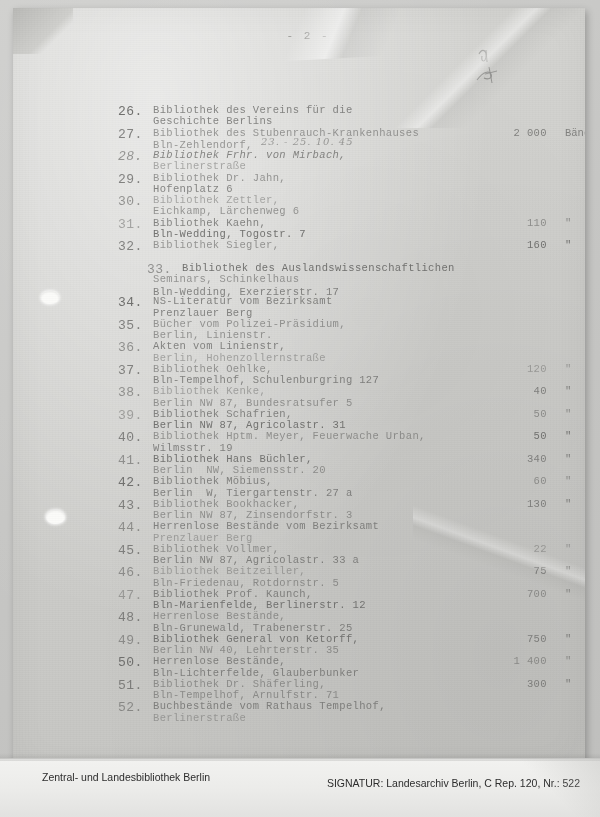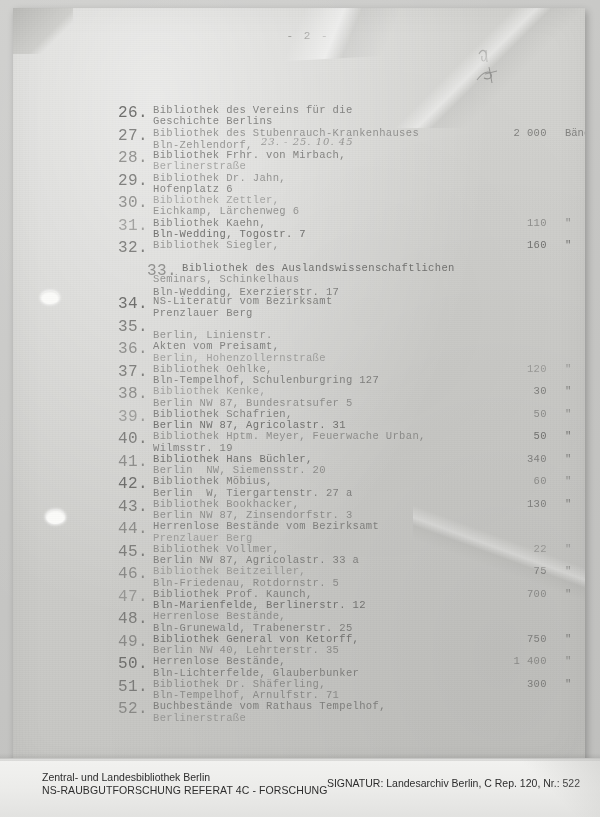--- a/index.html
+++ b/index.html
@@ -68,22 +68,22 @@
     color:#6e6e6c;
     -webkit-font-smoothing:none;
   }
   .pagenum{
     position:absolute;left:225px;top:22px;width:140px;text-align:center;
     font-size:11px;letter-spacing:2px;color:#8b8b88;
   }
 
   .row{position:absolute;left:0;right:0;height:11.2px;}
   .num{
-    position:absolute;left:105px;width:26px;text-align:right;
-    font-size:16px;letter-spacing:.4px;color:#6a6a68;
+    position:absolute;left:105px;width:26px;
+    font-size:13px;letter-spacing:.4px;color:#6a6a68;
   }
   .txt{
     position:absolute;left:140px;
     font-size:10.5px;letter-spacing:.35px;white-space:pre;color:#6d6d6b;
   }
   .txt.indent{left:140px;}
   .qty{
     position:absolute;left:484px;width:50px;text-align:right;
     font-size:10.5px;letter-spacing:.4px;color:#6d6d6b;
   }
@@ -154,21 +154,21 @@
           </div>
           <div class="row" style="top: 118.5px;">
             <div class="num f2">27.</div>
             <div class="txt f3">Bibliothek des Stubenrauch-Krankenhauses</div>
             <div class="qty f2">2 000</div>
             <div class="unit f2">Bände</div>
           </div>
           <div class="row" style="top: 131px;">
             <div class="txt indent f3">Bln-Zehlendorf,</div>
           </div>
-          <div class="row" style="top: 141px;">
+          <div class="row" style="top: 141px; font-style: italic;">
             <div class="num f3">28.</div>
             <div class="txt f2">Bibliothek Frhr. von Mirbach,</div>
           </div>
           <div class="row" style="top: 152.25px;">
             <div class="txt indent f4">Berlinerstraße</div>
           </div>
           <div class="row" style="top: 163.5px;">
             <div class="num f2">29.</div>
             <div class="txt f3">Bibliothek Dr. Jahn,</div>
           </div>
@@ -209,44 +209,45 @@
           </div>
           <div class="row" style="top: 287.25px;">
             <div class="num f1">34.</div>
             <div class="txt f2">NS-Literatur vom Bezirksamt</div>
           </div>
           <div class="row" style="top: 298.5px;">
             <div class="txt indent f2">Prenzlauer Berg</div>
           </div>
           <div class="row" style="top: 309.75px;">
             <div class="num f2">35.</div>
+            <div class="txt f3">Bücher vom Polizei-Präsidium,</div>
           </div>
           <div class="row" style="top: 321px;">
             <div class="txt indent f3">Berlin, Linienstr.</div>
           </div>
           <div class="row" style="top: 332.25px;">
             <div class="num f3">36.</div>
-            <div class="txt f2">Akten vom Preisamt,</div>
+            <div class="txt f2">Akten vom Linienstr,</div>
           </div>
           <div class="row" style="top: 343.5px;">
             <div class="txt indent f4">Berlin, Hohenzollernstraße</div>
           </div>
           <div class="row" style="top: 354.75px;">
             <div class="num f2">37.</div>
             <div class="txt f3">Bibliothek Oehlke,</div>
             <div class="qty f4">120</div>
             <div class="unit f4">"</div>
           </div>
           <div class="row" style="top: 366px;">
             <div class="txt indent f2">Bln-Tempelhof, Schulenburgring 127</div>
           </div>
           <div class="row" style="top: 377.25px;">
             <div class="num f3">38.</div>
             <div class="txt f4">Bibliothek Kenke,</div>
-            <div class="qty f2">30</div>
+            <div class="qty f2">40</div>
             <div class="unit f2">"</div>
           </div>
           <div class="row" style="top: 388.5px;">
             <div class="txt indent f3">Berlin NW 87, Bundesratsufer 5</div>
           </div>
           <div class="row" style="top: 399.75px;">
             <div class="num f4">39.</div>
             <div class="txt f2">Bibliothek Schafrien,</div>
             <div class="qty f3">50</div>
             <div class="unit f3">"</div>
@@ -384,19 +385,18 @@
     <div class="crease" id="crease1"></div>
     <div class="crease" id="crease2"></div>
     <div class="crease" id="crease3"></div>
     <div id="grain"></div>
   </div>
 
   <div id="footer">
     <div id="footer-shadow"></div>
     <div id="footer-left">
       <div class="l1">Zentral- und Landesbibliothek Berlin</div>
-      <div class="l2">NS-RAUBGUTFORSCHUNG REFERAT 4C - FORSCHUNG</div>
     </div>
     <div id="footer-right">SIGNATUR: Landesarchiv Berlin, C Rep. 120, Nr.: 522</div>
     <div id="footer-curl"></div>
   </div>
 
 </div>
 
 </body></html>

